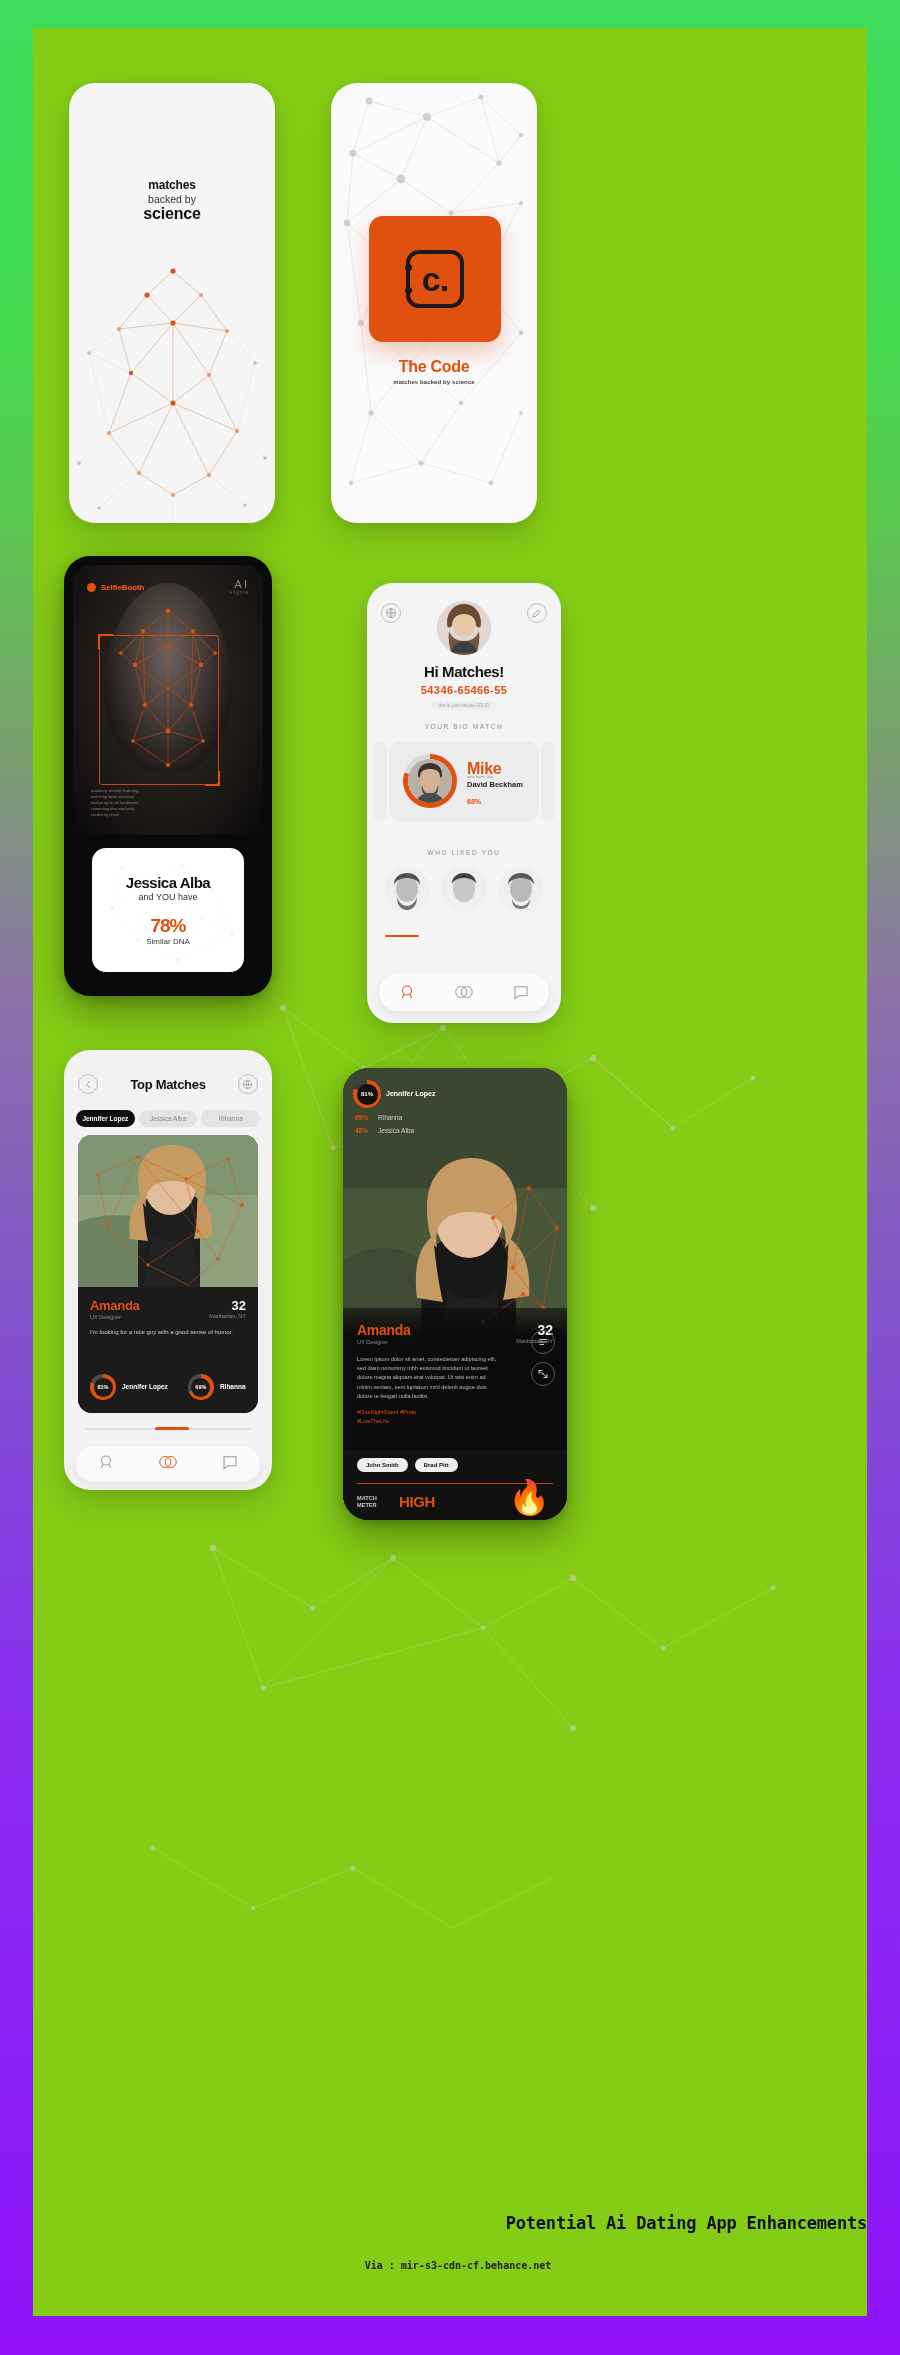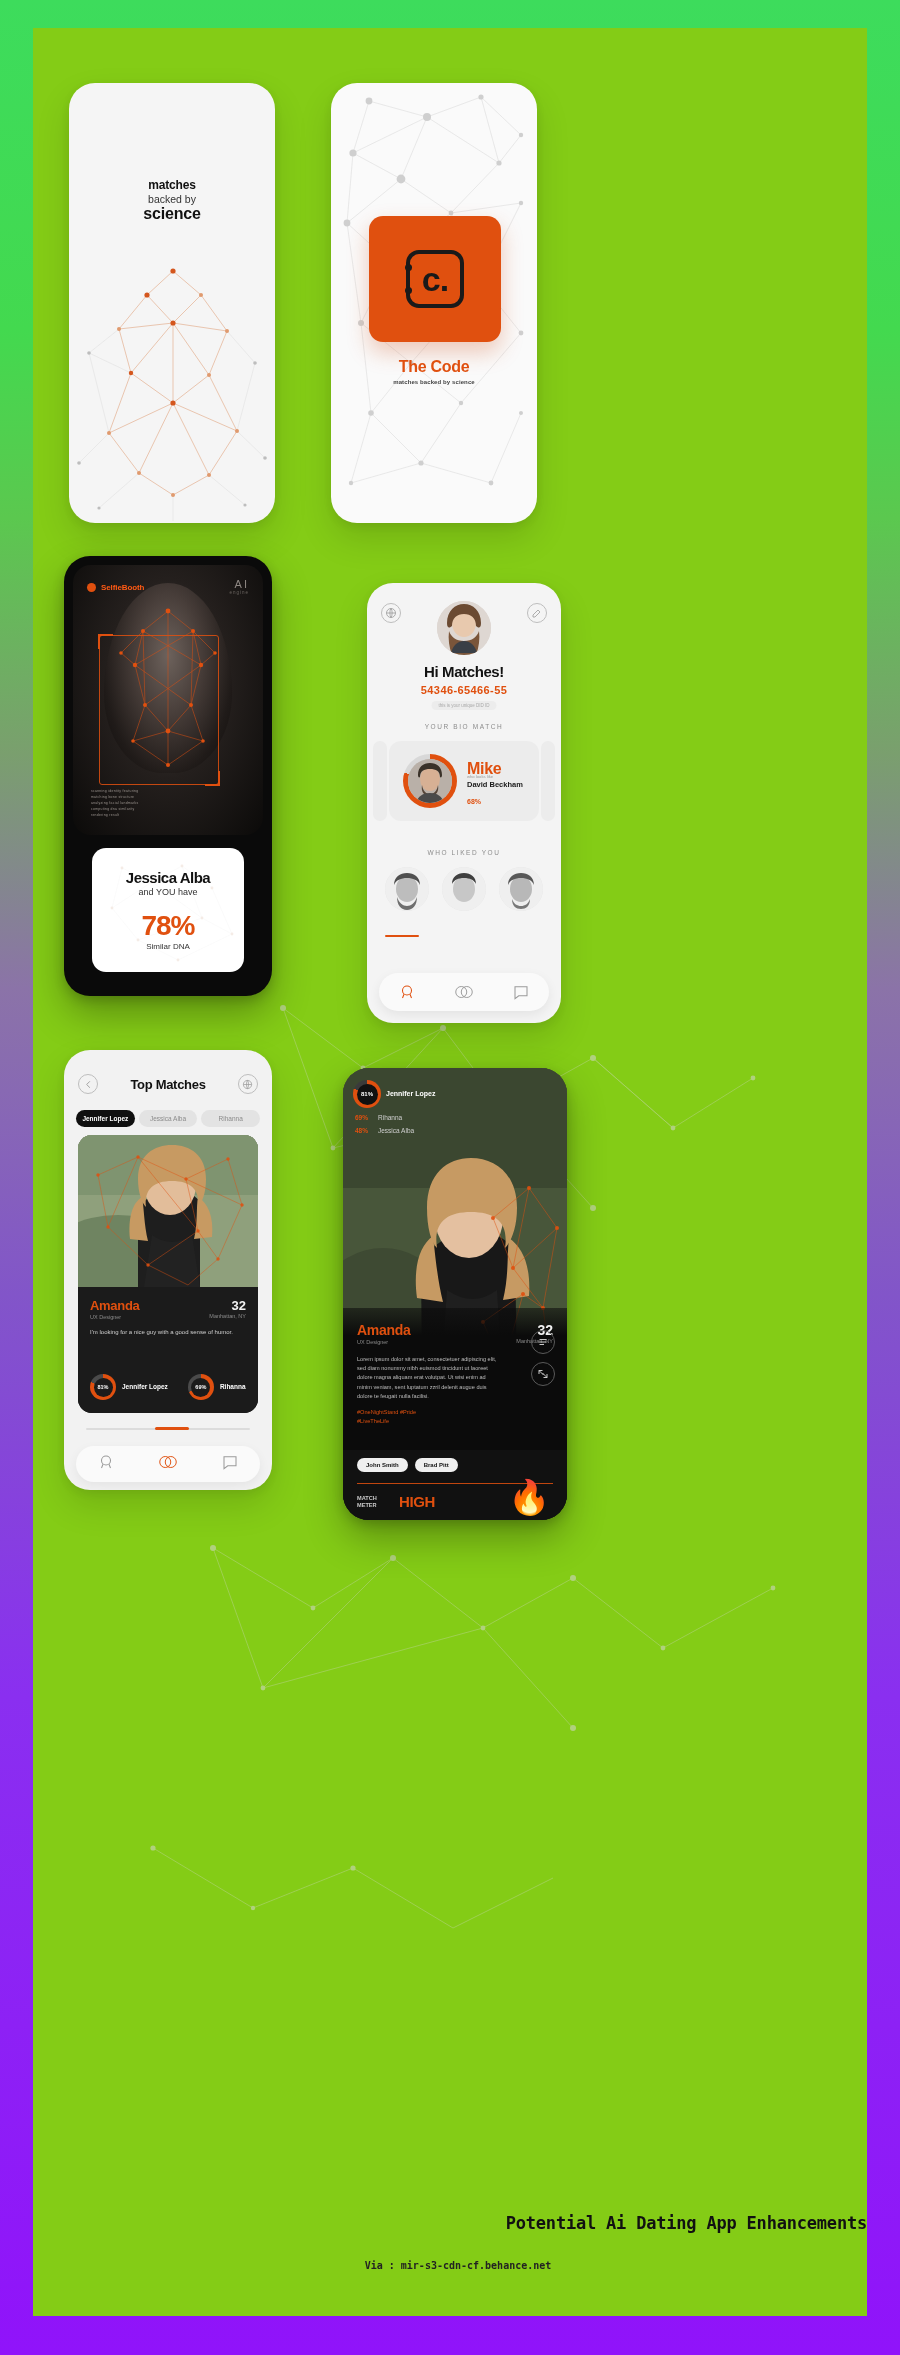--- a/index.html
+++ b/index.html
@@ -68,21 +68,21 @@
   .sb-mesh { position:absolute; inset:0; }
   .sb-scan { position:absolute; left:26px; top:70px; width:120px; height:150px; border:1px solid rgba(224,80,15,.85); border-radius:3px;}
   .sb-scan:before,.sb-scan:after{content:"";position:absolute;width:13px;height:13px;border:2px solid #e0500f;}
   .sb-scan:before{left:-2px;top:-2px;border-right:0;border-bottom:0;}
   .sb-scan:after{right:-2px;bottom:-2px;border-left:0;border-top:0;}
   .sb-readout { position:absolute; left:18px; bottom:16px; font-size:3.4px; color:#9a938e; line-height:1.75; letter-spacing:.3px; z-index:4;}
   .dna-card { position:absolute; left:28px; top:292px; width:152px; height:124px; background:#fff; border-radius:14px;
      display:flex; flex-direction:column; align-items:center; justify-content:center; overflow:hidden; }
   .dna-card .nm { font-size:15px; font-weight:700; color:#111; letter-spacing:-.5px; z-index:2;}
   .dna-card .sub { font-size:9px; color:#333; margin-top:1px; z-index:2;}
-  .dna-card .pct { font-size:28px; font-weight:700; color:#e0500f; margin-top:13px; letter-spacing:-1px; z-index:2;}
+  .dna-card .pct { font-size:19px; font-weight:700; color:#e0500f; margin-top:13px; letter-spacing:-1px; z-index:2;}
   .dna-card .pct-lbl { font-size:8px; color:#333; margin-top:0px; z-index:2;}
 
   
   #s4 { left: 334px; top: 555px; width: 194px; height: 440px; background:#f4f4f4; }
   .s4-top { position:absolute; left:14px; right:14px; top:20px; display:flex; align-items:center; justify-content:space-between; }
   .ico-c { width:20px; height:20px; border-radius:50%; border:1px solid #bdbdbd; display:flex; align-items:center; justify-content:center; color:#9a9a9a; }
   .s4-avatar { position:absolute; left:50%; top:18px; transform:translateX(-50%); width:54px; height:54px; border-radius:50%;
     overflow:hidden; background:#ddd6d2; }
   .s4-greet { position:absolute; left:0; right:0; top:80px; text-align:center; font-size:15px; font-weight:700; color:#111; letter-spacing:-.4px;}
   .s4-id { position:absolute; left:0; right:0; top:101px; text-align:center; font-size:11px; font-weight:700; color:#e0500f; letter-spacing:.4px;}

